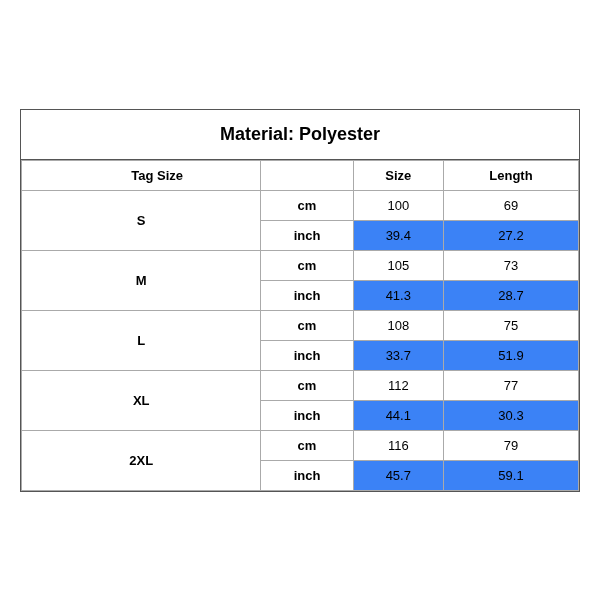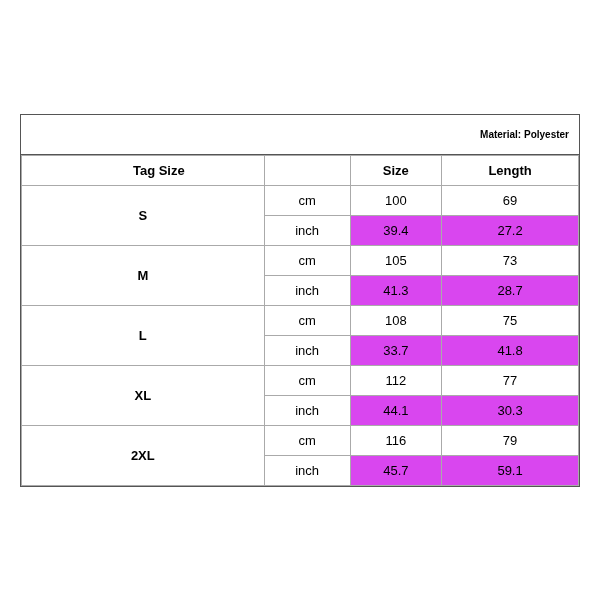--- a/index.html
+++ b/index.html
@@ -13,46 +13,46 @@
       font-family: Arial, sans-serif;
       font-size: 13px;
     }
     .outer-table {
       border: 1.5px solid #555;
       width: 560px;
     }
     .title-row {
       border-bottom: 1.5px solid #555;
       padding: 14px 10px;
-      text-align: right;
+      text-align: center;
       font-weight: bold;
-      font-size: 10px;
+      font-size: 18px;
     }
     table {
       width: 100%;
       border-collapse: collapse;
     }
     th, td {
       border: 1px solid #aaa;
       text-align: center;
       padding: 7px 4px;
     }
     thead th {
       font-weight: bold;
       background: #fff;
     }
     th.tag-size-header {
       font-weight: bold;
       padding-left: 36px;
     }
     .unit-col {
-      font-weight: normal;
+      font-weight: bold;
     }
     tr.inch-row td {
-      background-color: #d946ef;
+      background-color: #3b82f6;
     }
     tr.inch-row .unit-col {
       background-color: #fff;
     }
     .tag-size-cell {
       border-right: 1px solid #aaa;
       font-weight: bold;
     }
     tbody tr td:first-child {
       border-right: 1px solid #aaa;
@@ -99,21 +99,21 @@
   </tr>
         <tr>
     <td rowspan="2" class="tag-size-cell">L</td>
     <td class="unit-col">cm</td>
     <td>108</td>
     <td>75</td>
   </tr>
         <tr class="inch-row">
     <td class="unit-col" style="background:#fff;">inch</td>
     <td>33.7</td>
-    <td>41.8</td>
+    <td>51.9</td>
   </tr>
         <tr>
     <td rowspan="2" class="tag-size-cell">XL</td>
     <td class="unit-col">cm</td>
     <td>112</td>
     <td>77</td>
   </tr>
         <tr class="inch-row">
     <td class="unit-col" style="background:#fff;">inch</td>
     <td>44.1</td>

